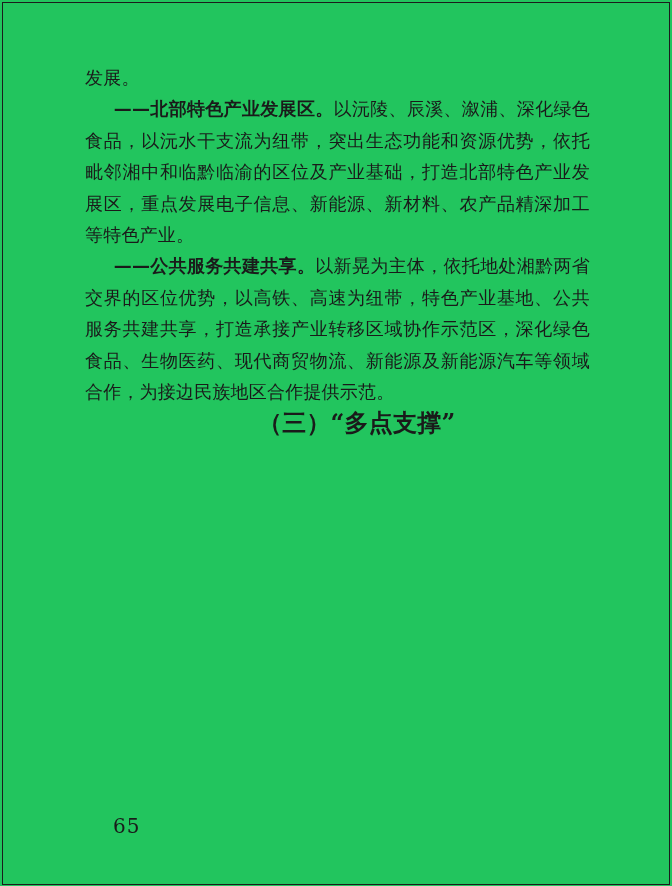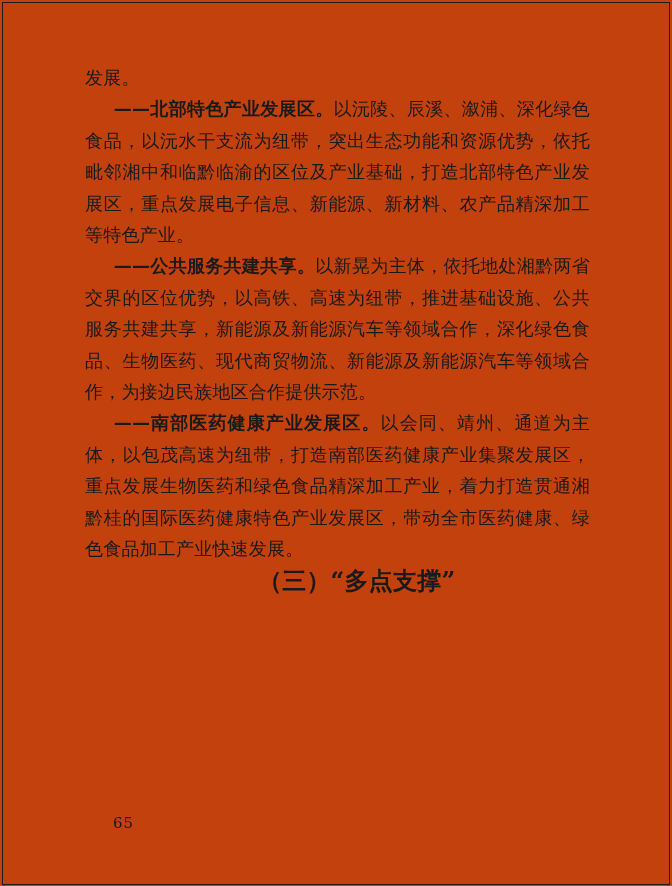--- a/index.html
+++ b/index.html
@@ -4,21 +4,21 @@
 <style>
   html, body {
     margin: 0;
     padding: 0;
     background: #ffffff;
   }
   .page {
     position: relative;
     width: 672px;
     height: 886px;
-    background: #c2410c;
+    background: #22c55e;
     overflow: hidden;
     font-family: "DejaVu Serif", "Liberation Serif", serif;
     color: #1a1a1a;
   }
   .frame {
     position: absolute;
     left: 2px;
     top: 2px;
     right: 2px;
     bottom: 1px;
@@ -53,40 +53,39 @@
   .heading {
     font-weight: 700;
     font-size: 24px;
     text-indent: 1.6em;
     text-align: center;
   }
   .page-number {
     position: absolute;
     left: 113px;
     top: 814px;
-    font-size: 15px;
+    font-size: 20px;
     letter-spacing: 1px;
     color: #1a1a1a;
   }
 </style>
 </head>
 <body>
 
 <div class="page">
   <div class="frame"></div>
 
   <main class="content">
 
     <p class="para">发展。</p>
 
     <p class="para para-indent-dash"><span class="lead">——北部特色产业发展区。</span><span>以沅陵、辰溪、溆浦、深化绿色食品，以沅水干支流为纽带，突出生态功能和资源优势，依托毗邻湘中和临黔临渝的区位及产业基础，打造北部特色产业发展区，重点发展电子信息、新能源、新材料、农产品精深加工等特色产业。</span></p>
 
-    <p class="para para-indent-dash"><span class="lead">——公共服务共建共享。</span><span>以新晃为主体，依托地处湘黔两省交界的区位优势，以高铁、高速为纽带，推进基础设施、公共服务共建共享，新能源及新能源汽车等领域合作，深化绿色食品、生物医药、现代商贸物流、新能源及新能源汽车等领域合作，为接边民族地区合作提供示范。</span></p>
+    <p class="para para-indent-dash"><span class="lead">——公共服务共建共享。</span><span>以新晃为主体，依托地处湘黔两省交界的区位优势，以高铁、高速为纽带，特色产业基地、公共服务共建共享，打造承接产业转移区域协作示范区，深化绿色食品、生物医药、现代商贸物流、新能源及新能源汽车等领域合作，为接边民族地区合作提供示范。</span></p>
 
-    <p class="para para-indent-dash"><span class="lead">——南部医药健康产业发展区。</span><span>以会同、靖州、通道为主体，以包茂高速为纽带，打造南部医药健康产业集聚发展区，重点发展生物医药和绿色食品精深加工产业，着力打造贯通湘黔桂的国际医药健康特色产业发展区，带动全市医药健康、绿色食品加工产业快速发展。</span></p>
 
     <h3 class="heading">（三）“多点支撑”</h3>
 
 
   </main>
 
   <div class="page-number">65</div>
 </div>
 
 </body></html>

